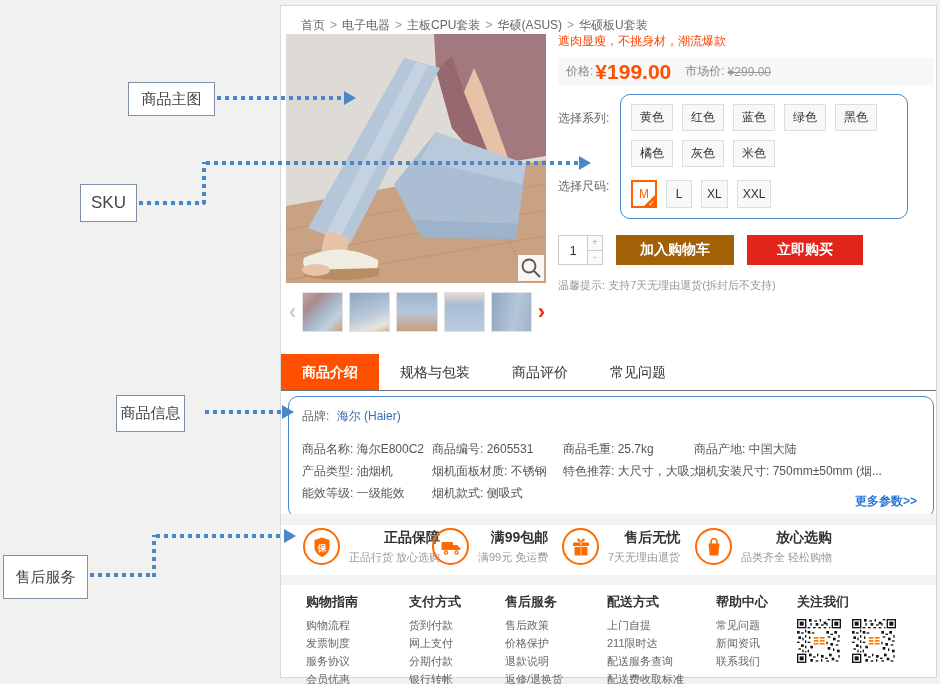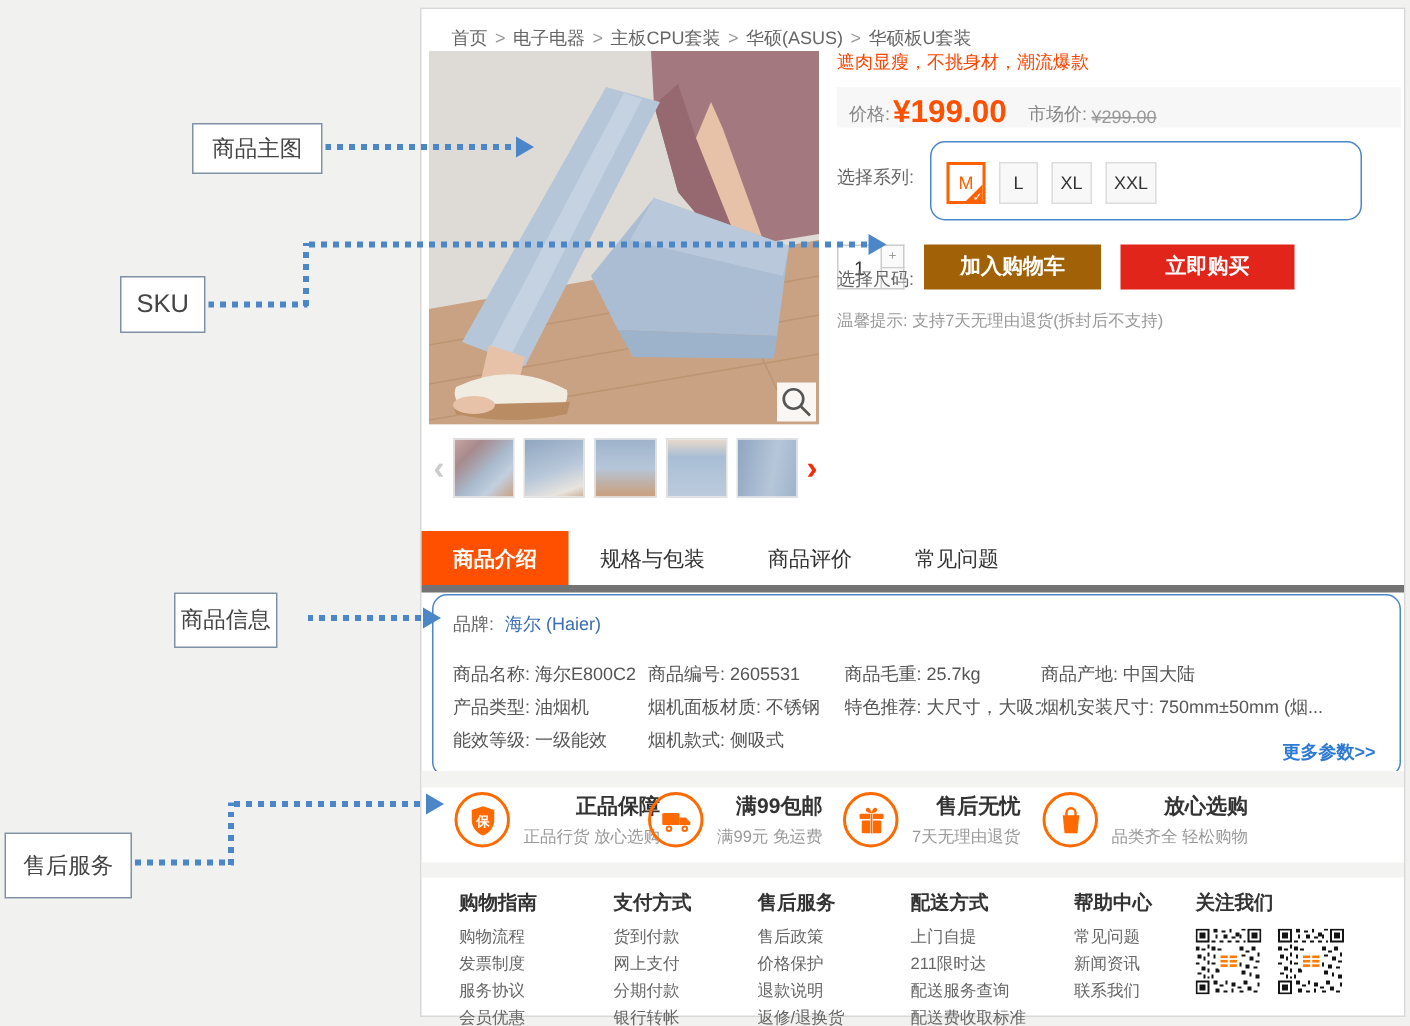--- a/index.html
+++ b/index.html
@@ -30,21 +30,21 @@
   .t1 { background:linear-gradient(135deg,#c7a6a4 0%,#a78a8d 25%,#a9bacd 55%,#c2cfde 75%,#c8a283 100%); }
   .t2 { background:linear-gradient(160deg,#8fa6c0 0%,#b9c8da 55%,#e8e4de 85%,#cdb296 100%); }
   .t3 { background:linear-gradient(180deg,#9db3cb 0%,#b6c6d9 50%,#c8a283 95%); }
   .t4 { background:linear-gradient(180deg,#e8d9cc 0%,#a9bed5 30%,#bccbdc 100%); }
   .t5 { background:linear-gradient(100deg,#8fa6c0 0%,#b6c6d9 60%,#9db3cb 100%); }
 
   
   .right-col { position:absolute; left:277px; top:24px; width:376px; }
   .p-title { font-size:14px; font-weight:bold; line-height:1.5; color:#333; }
   .p-sub { margin-top:3px; font-size:12px; color:#ff4400; }
-  .price-band { margin-top:8px; height:27px; background:#f7f7f7; display:flex; align-items:flex-end; padding:0 8px; font-size:12px; color:#888; }
+  .price-band { margin-top:8px; height:27px; background:#f7f7f7; display:flex; align-items:center; padding:0 8px; font-size:12px; color:#888; }
   .price-main { color:#ff5000; font-size:21px; font-weight:bold; margin-right:14px; margin-left:2px; line-height:1; }
   .price-market { text-decoration:line-through; color:#999; margin-left:3px; }
 
   .sku-wrap { position:relative; margin-top:9px; }
   .sku-label { position:absolute; left:0; font-size:12px; color:#666; }
   .lab-series { top:16px; } .lab-size { top:84px; }
   .sku-box { margin-left:62px; width:288px; border:1px solid #4a86c8; border-radius:10px; padding:9px 10px 10px; }
   .opt-row { display:flex; flex-wrap:wrap; }
   .opt { background:#f8f8f8; border:1px solid #ddd; font-size:12px; color:#333; padding:4px 8px; margin:0 9px 9px 0; cursor:pointer; }
   .size-row { margin-top:4px; display:flex; }
@@ -57,21 +57,21 @@
   .qty-input { width:30px; border:1px solid #ccc; text-align:center; font-size:13px; color:#333; background:#fff; }
   .qty-btns { display:flex; flex-direction:column; width:15px; }
   .qty-btn { flex:1; border:1px solid #ccc; border-left:none; font-size:9px; line-height:1; color:#999; background:#fafafa; display:flex; align-items:center; justify-content:center; cursor:pointer; }
   .qty-btn + .qty-btn { border-top:none; }
   .btn { border:none; color:#fff; font-size:14px; font-weight:bold; padding:0 24px; margin-left:13px; cursor:pointer; height:30px; }
   .btn-cart { background:#a16207; }
   .btn-buy { background:#e1251b; padding:0 30px; }
   .tip { margin-top:13px; font-size:11px; color:#999; }
 
   
-  .tabbar { position:absolute; left:0; top:348px; width:655px; border-bottom:5px solid #737373; display:flex; background:#fff; }
+  .tabbar { position:absolute; left:0; top:348px; width:655px; border-bottom:1px solid #737373; display:flex; background:#fff; }
   .tab { font-size:14px; color:#333; padding:0 21px; line-height:36px; height:36px; cursor:pointer; }
   .tab-active { background:#ff5000; color:#fff; font-weight:bold; }
 
   
   .info-box { position:absolute; left:7px; top:390px; width:646px; height:122px; border:1px solid #4a86c8; border-radius:10px; padding:11px 6px 8px 13px; }
   .brand-line { font-size:12px; color:#666; }
   .brand-link { color:#3a6db5; cursor:pointer; margin-left:4px; }
   .param-grid { margin-top:14px; display:grid; grid-template-columns:130px 131px 131px auto; column-gap:0; row-gap:1px; font-size:12px; color:#555; line-height:21px; }
   .param-cell { white-space:nowrap; overflow:hidden; }
   .more-link { position:absolute; right:16px; bottom:7px; font-size:12px; color:#2d7ad2; font-weight:bold; cursor:pointer; }
@@ -237,20 +237,30 @@
       <span>价格:</span>
       <span class="price-main">¥199.00</span>
       <span>市场价:</span>
       <span class="price-market">¥299.00</span>
     </div>
 
     <div class="sku-wrap">
       <span class="sku-label lab-series">选择系列:</span>
       <span class="sku-label lab-size">选择尺码:</span>
       <div class="sku-box">
+        <div class="opt-row">
+          <div class="opt">黄色</div>
+          <div class="opt">红色</div>
+          <div class="opt">蓝色</div>
+          <div class="opt">绿色</div>
+          <div class="opt">黑色</div>
+          <div class="opt">橘色</div>
+          <div class="opt">灰色</div>
+          <div class="opt">米色</div>
+        </div>
         <div class="size-row">
           <div class="size-opt size-sel">
             <span>M</span>
             <span class="corner"></span>
             <span class="check">✓</span>
           </div>
           <div class="size-opt">L</div>
           <div class="size-opt">XL</div>
           <div class="size-opt">XXL</div>
         </div>

